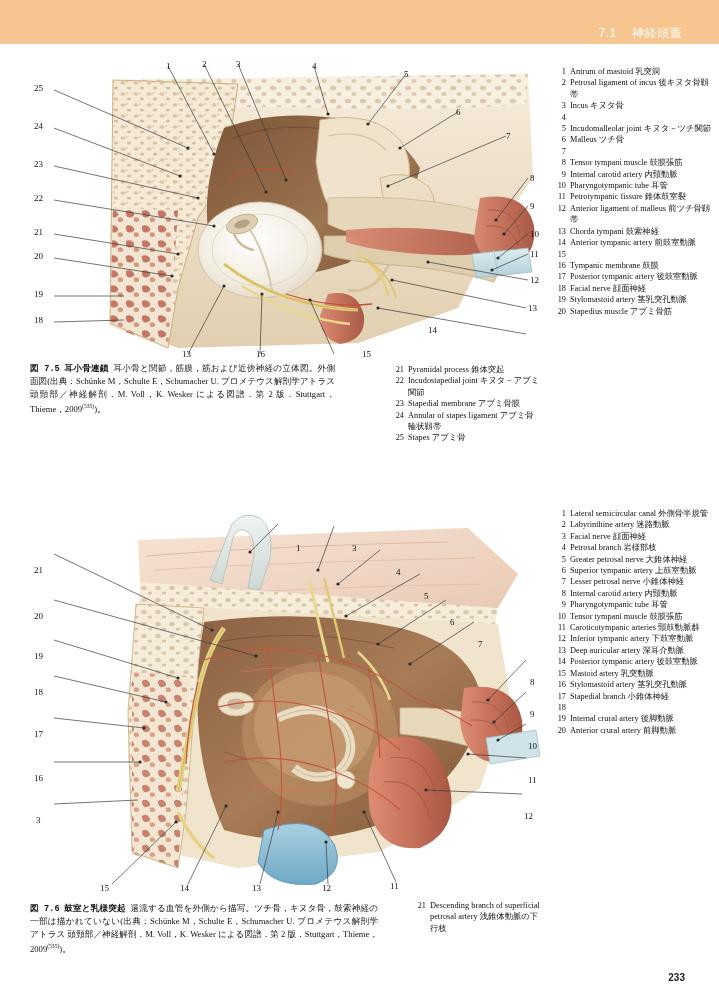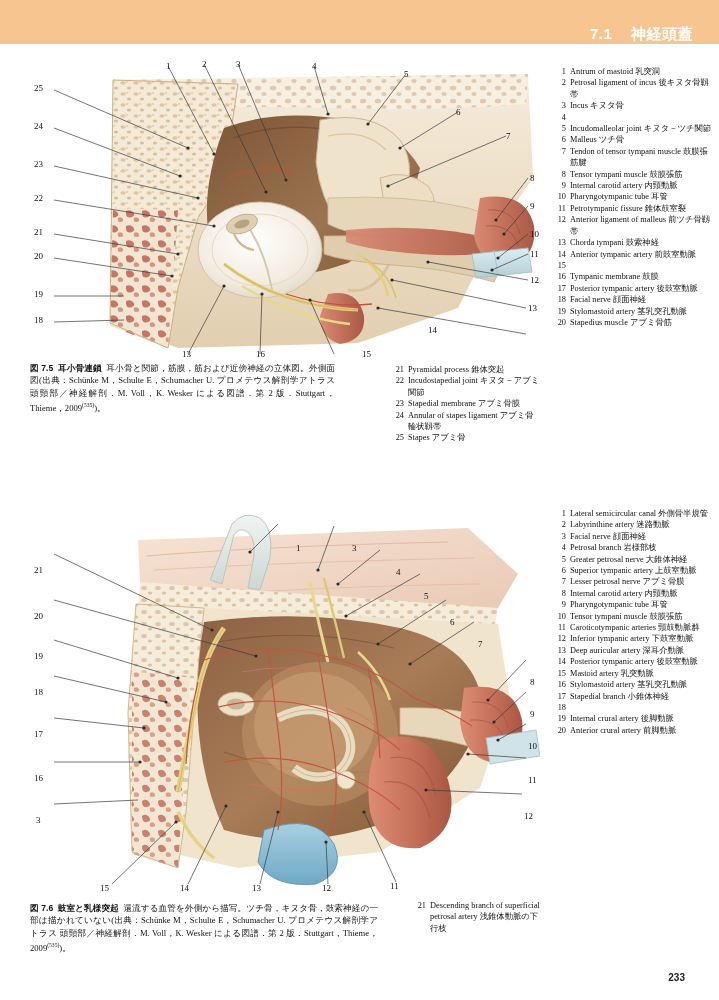--- a/index.html
+++ b/index.html
@@ -10,25 +10,24 @@
     color:#1a1a1a;
     overflow:hidden;
     position:relative;
   }
   
   .header-band{
     position:absolute;left:0;top:0;width:719px;height:44px;
     background:#f7c58f;
   }
   .header-title{
-    position:absolute;right:26px;top:25px;
-    font-size:15px;color:#ffffff;letter-spacing:.5px;
+    position:absolute;right:37px;top:25px;
+    font-size:12px;color:#ffffff;letter-spacing:.5px;
     font-family:"Liberation Sans", sans-serif;
     white-space:nowrap;
-    font-weight:bold;
   }
   
   .plate{position:absolute;}
   .plate svg{display:block;}
 
   
   .lnum{
     position:absolute;
     font-size:9px;
     font-family:"Liberation Serif", serif;
@@ -57,21 +56,21 @@
 
   
   .caption{
     position:absolute;
     font-size:8.6px;
     line-height:12.4px;
     color:#111;
     font-family:"Liberation Serif", serif;
     text-align:justify;
   }
-  .caption b{font-family:Liberation Sans, sans-serif;font-weight:bold;}
+  .caption b{font-family:Liberation Mono, monospace;font-weight:bold;}
   .sup{font-size:5.6px;vertical-align:super;}
 
   .pageno{
     position:absolute;right:34px;bottom:17px;
     font-size:10px;font-weight:bold;
     font-family:"Liberation Sans", sans-serif;
     color:#222;
   }
 </style>
 </head>
@@ -282,21 +281,20 @@
   <div class="row">
       <div class="idx">5</div>
       <div class="txt">Incudomalleolar joint キヌタ－ツチ関節</div>
     </div>
   <div class="row">
       <div class="idx">6</div>
       <div class="txt">Malleus ツチ骨</div>
     </div>
   <div class="row">
       <div class="idx">7</div>
-      <div class="txt">Tendon of tensor tympani muscle 鼓膜張筋腱</div>
     </div>
   <div class="row">
       <div class="idx">8</div>
       <div class="txt">Tensor tympani muscle 鼓膜張筋</div>
     </div>
   <div class="row">
       <div class="idx">9</div>
       <div class="txt">Internal carotid artery 内頸動脈</div>
     </div>
   <div class="row">
@@ -575,21 +573,21 @@
   <div class="row">
       <div class="idx">5</div>
       <div class="txt">Greater petrosal nerve 大錐体神経</div>
     </div>
   <div class="row">
       <div class="idx">6</div>
       <div class="txt">Superior tympanic artery 上鼓室動脈</div>
     </div>
   <div class="row">
       <div class="idx">7</div>
-      <div class="txt">Lesser petrosal nerve アブミ骨膜</div>
+      <div class="txt">Lesser petrosal nerve 小錐体神経</div>
     </div>
   <div class="row">
       <div class="idx">8</div>
       <div class="txt">Internal carotid artery 内頸動脈</div>
     </div>
   <div class="row">
       <div class="idx">9</div>
       <div class="txt">Pharyngotympanic tube 耳管</div>
     </div>
   <div class="row">

